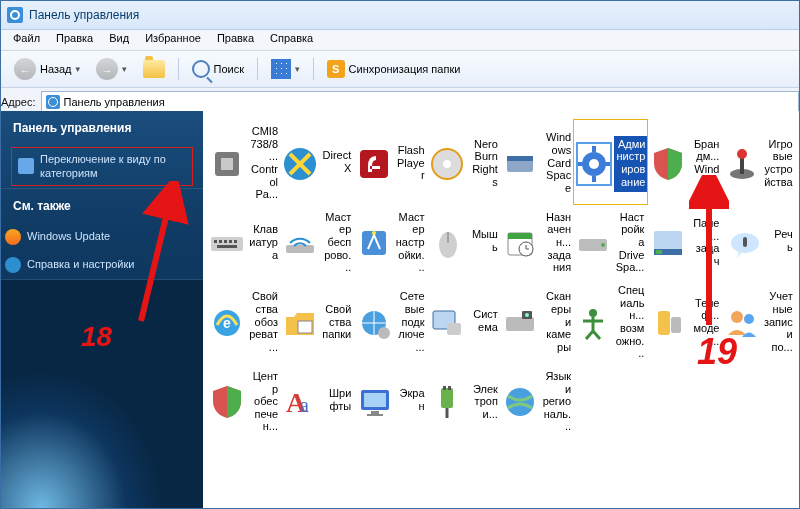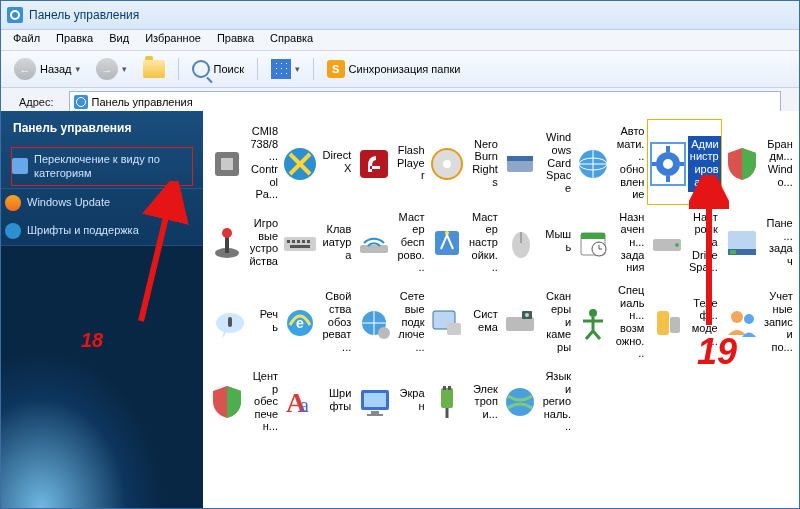--- a/index.html
+++ b/index.html
@@ -19,41 +19,41 @@
   .icon-circle{width:22px;height:22px;border-radius:50%;background:linear-gradient(#9fcf6a,#5aa82d);display:inline-flex;align-items:center;justify-content:center;color:#fff;font-weight:bold}
   .icon-circle.disabled{filter:grayscale(100%) opacity(.6)}
   .icon-folder{width:22px;height:18px;background:linear-gradient(#ffe9a4,#f4c142);border-radius:2px;position:relative}
   .icon-folder::before{content:"";position:absolute;top:-4px;left:2px;width:8px;height:4px;background:#f4c142;border-radius:2px 2px 0 0}
   .icon-search{width:14px;height:14px;border:2px solid #4f7fbf;border-radius:50%;position:relative}
   .icon-search::after{content:"";position:absolute;right:-5px;bottom:-5px;width:7px;height:2px;background:#4f7fbf;transform:rotate(45deg)}
   .icon-grid{width:18px;height:18px;display:inline-block;background:repeating-linear-gradient(0deg,#3a7bd5 0 4px,transparent 4px 5px),repeating-linear-gradient(90deg,#3a7bd5 0 4px,transparent 4px 5px);background-color:#fff;border:1px solid #3a7bd5}
   .chev-down{font-size:9px;color:#555}
   .icon-sync{width:18px;height:18px;background:#f3a21a;border-radius:3px;display:inline-flex;align-items:center;justify-content:center;color:#fff;font-weight:bold}
   
-  .addressbar{height:24px;background:#f0f3f9;display:flex;align-items:center;padding:2px 18px;border-bottom:1px solid #c6d3e4;gap:15px}
+  .addressbar{height:24px;background:#f0f3f9;display:flex;align-items:center;padding:2px 0;border-bottom:1px solid #c6d3e4;gap:5px}
   .addressbar .lbl{color:#111}
   .addr-field{flex:1;height:20px;border:1px solid #9db8d4;background:#fff;display:flex;align-items:center;padding:0 4px;gap:4px}
   .addr-field .mini-icon{width:14px;height:14px;background:#3b8ed8;border-radius:2px;position:relative}
   .addr-field .mini-icon::after{content:"";position:absolute;inset:2px;border:1px solid #fff;border-radius:50%}
   
   .body{position:absolute;top:110px;bottom:0;left:0;right:0;display:flex}
   .sidebar{width:202px;background:linear-gradient(180deg,#1a4e7e 0%,#0f3a63 30%,#0a2e52 100%);color:#d7e8fb;display:flex;flex-direction:column;padding:0}
   .side-section{border-bottom:1px solid rgba(255,255,255,.1)}
   .side-header{padding:10px 12px;font-weight:bold;color:#fff;font-size:12px}
   .side-link{display:flex;align-items:center;gap:6px;padding:6px 4px;color:#cde3fc;cursor:default}
-  .side-link.boxed{border:1px solid #d62020;margin:2px 10px;padding:4px 0}
+  .side-link.boxed{border:1px solid #d62020;margin:2px 10px;padding:4px 6px}
   .side-link .li-icon{width:16px;height:16px;display:inline-block}
   .li-icon.cp{background:#66a8e8;border-radius:2px}
   .li-icon.wu{background:linear-gradient(#f5a623,#f76b1c);border-radius:50%}
   .li-icon.hlp{background:#2c8fd0;border-radius:50%}
   .side-text{flex:1;line-height:1.3}
   .side-lower{flex:1;background:radial-gradient(60% 60% at 20% 100%,#6fb9e3 0%,#0d355d 70%,#082744 100%)}
   
   .arrow18{position:absolute;left:130px;top:180px;pointer-events:none;z-index:10}
-  .num18{position:absolute;left:80px;top:328px;font-size:20px;font-weight:bold;color:#e51515;font-style:italic;z-index:10}
+  .num18{position:absolute;left:80px;top:320px;font-size:28px;font-weight:bold;color:#e51515;font-style:italic;z-index:10}
   .arrow19{position:absolute;right:70px;top:174px;pointer-events:none;z-index:10}
   .num19{position:absolute;right:62px;top:330px;font-size:36px;font-weight:bold;color:#e51515;font-style:italic;z-index:10}
   
   .content{flex:1;background:#fff;overflow:auto;padding:8px 4px}
   .grid{display:grid;grid-template-columns:repeat(8,1fr);gap:0}
   .cell{display:flex;align-items:center;width:73px;padding:4px 0 0 0;text-align:right;cursor:default}
   .cell.selected .ic-box{outline:2px solid #5a9de8;outline-offset:-4px;}
   .cell.selected .lbl-wrap{background:#1754b3;color:#fff}
   .cell.annot-box{border:1px solid #eab308}
   .ic-box{width:48px;height:48px;display:flex;align-items:center;justify-content:center}
@@ -121,27 +121,28 @@
 
     <div class="sidebar">
       <div class="side-section">
         <div class="side-header">Панель управления</div>
         <div class="side-link boxed">
           <span class="li-icon cp"></span>
           <span class="side-text">Переключение к виду по категориям</span>
         </div>
       </div>
       <div class="side-section">
+        <div class="side-header">См. также</div>
         <div class="side-link">
           <span class="li-icon wu"></span>
           <span class="side-text">Windows Update</span>
         </div>
         <div class="side-link">
           <span class="li-icon hlp"></span>
-          <span class="side-text">Шрифты и поддержка</span>
+          <span class="side-text">Справка и настройки</span>
         </div>
       </div>
       <div class="side-lower"></div>
     </div>
 
     <div class="content">
       <div class="grid" id="grid">
           <div class="cell">
             <div class="ic-box">
               <svg class="icn" viewBox="0 0 40 40">
@@ -180,30 +181,20 @@
             <div class="lbl-wrap">Nero BurnRights</div>
           </div>
           <div class="cell">
             <div class="ic-box">
               <svg class="icn" viewBox="0 0 40 40">
                 <rect x="7" y="12" width="26" height="16" rx="2" fill="#8ea7c9"></rect>
                 <rect x="7" y="12" width="26" height="5" fill="#3d6ea6"></rect>
               </svg>
             </div>
             <div class="lbl-wrap">Windows CardSpace</div>
-          </div>
-          <div class="cell">
-            <div class="ic-box">
-              <svg class="icn" viewBox="0 0 40 40">
-                <circle cx="20" cy="20" r="14" fill="#4aa0de"></circle>
-                <ellipse cx="20" cy="20" rx="14" ry="6" fill="none" stroke="#fff"></ellipse>
-                <path d="M20,6 v28 M6,20 h28" stroke="#fff"></path>
-              </svg>
-            </div>
-            <div class="lbl-wrap">Автомати... обновление</div>
           </div>
           <div class="cell selected annot-box">
             <div class="ic-box">
               <svg class="icn" viewBox="0 0 40 40">
                 <circle cx="20" cy="20" r="12" fill="#3b7dd8"></circle>
                 <circle cx="20" cy="20" r="5" fill="#fff"></circle>
                 <g fill="#3b7dd8">
                   <rect x="18" y="2" width="4" height="6"></rect>
                   <rect x="18" y="32" width="4" height="6"></rect>
                   <rect x="2" y="18" width="6" height="4"></rect>
@@ -323,20 +314,29 @@
                 <circle cx="20" cy="20" r="13" fill="#3aa3e3"></circle>
                 <path d="M10,22 q10,-18 20,0" fill="none" stroke="#ffdf5a" stroke-width="3"></path>
                 <text x="20" y="25" font-size="14" fill="#fff" text-anchor="middle" font-weight="bold">e</text>
               </svg>
             </div>
             <div class="lbl-wrap">Свойства обозреват...</div>
           </div>
           <div class="cell">
             <div class="ic-box">
               <svg class="icn" viewBox="0 0 40 40">
+                <path d="M6,14 h8 l3,-4 h17 v22 h-28 z" fill="#f4c14a"></path>
+                <rect x="18" y="18" width="14" height="12" fill="#fff" stroke="#888"></rect>
+              </svg>
+            </div>
+            <div class="lbl-wrap">Свойства папки</div>
+          </div>
+          <div class="cell">
+            <div class="ic-box">
+              <svg class="icn" viewBox="0 0 40 40">
                 <circle cx="20" cy="20" r="12" fill="#4aa0de"></circle>
                 <path d="M8,20 h24 M20,8 v24" stroke="#fff"></path>
                 <circle cx="30" cy="30" r="6" fill="#bbb"></circle>
               </svg>
             </div>
             <div class="lbl-wrap">Сетевые подключе...</div>
           </div>
           <div class="cell">
             <div class="ic-box">
               <svg class="icn" viewBox="0 0 40 40">

